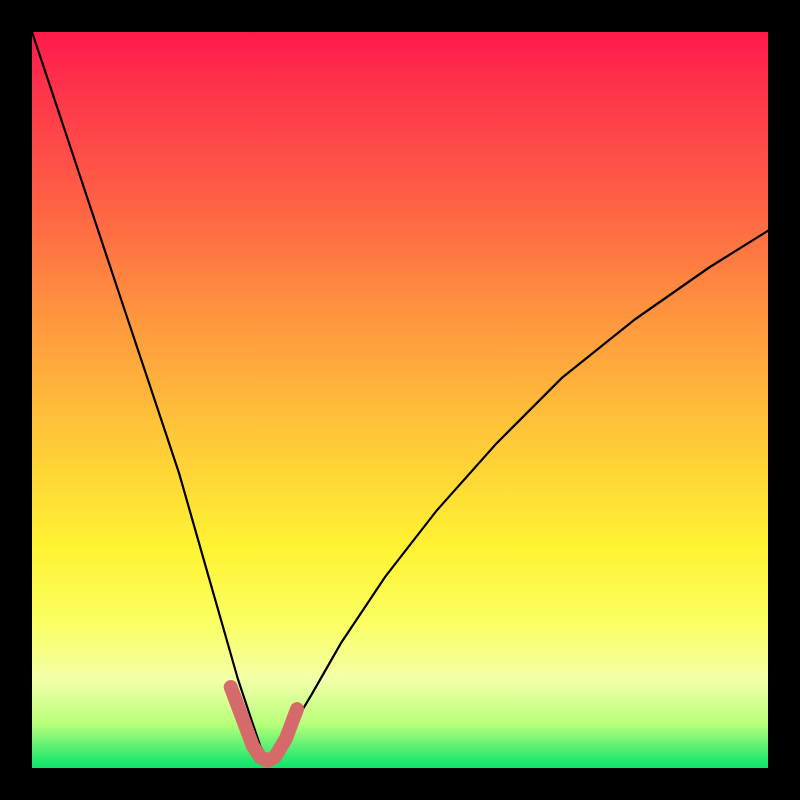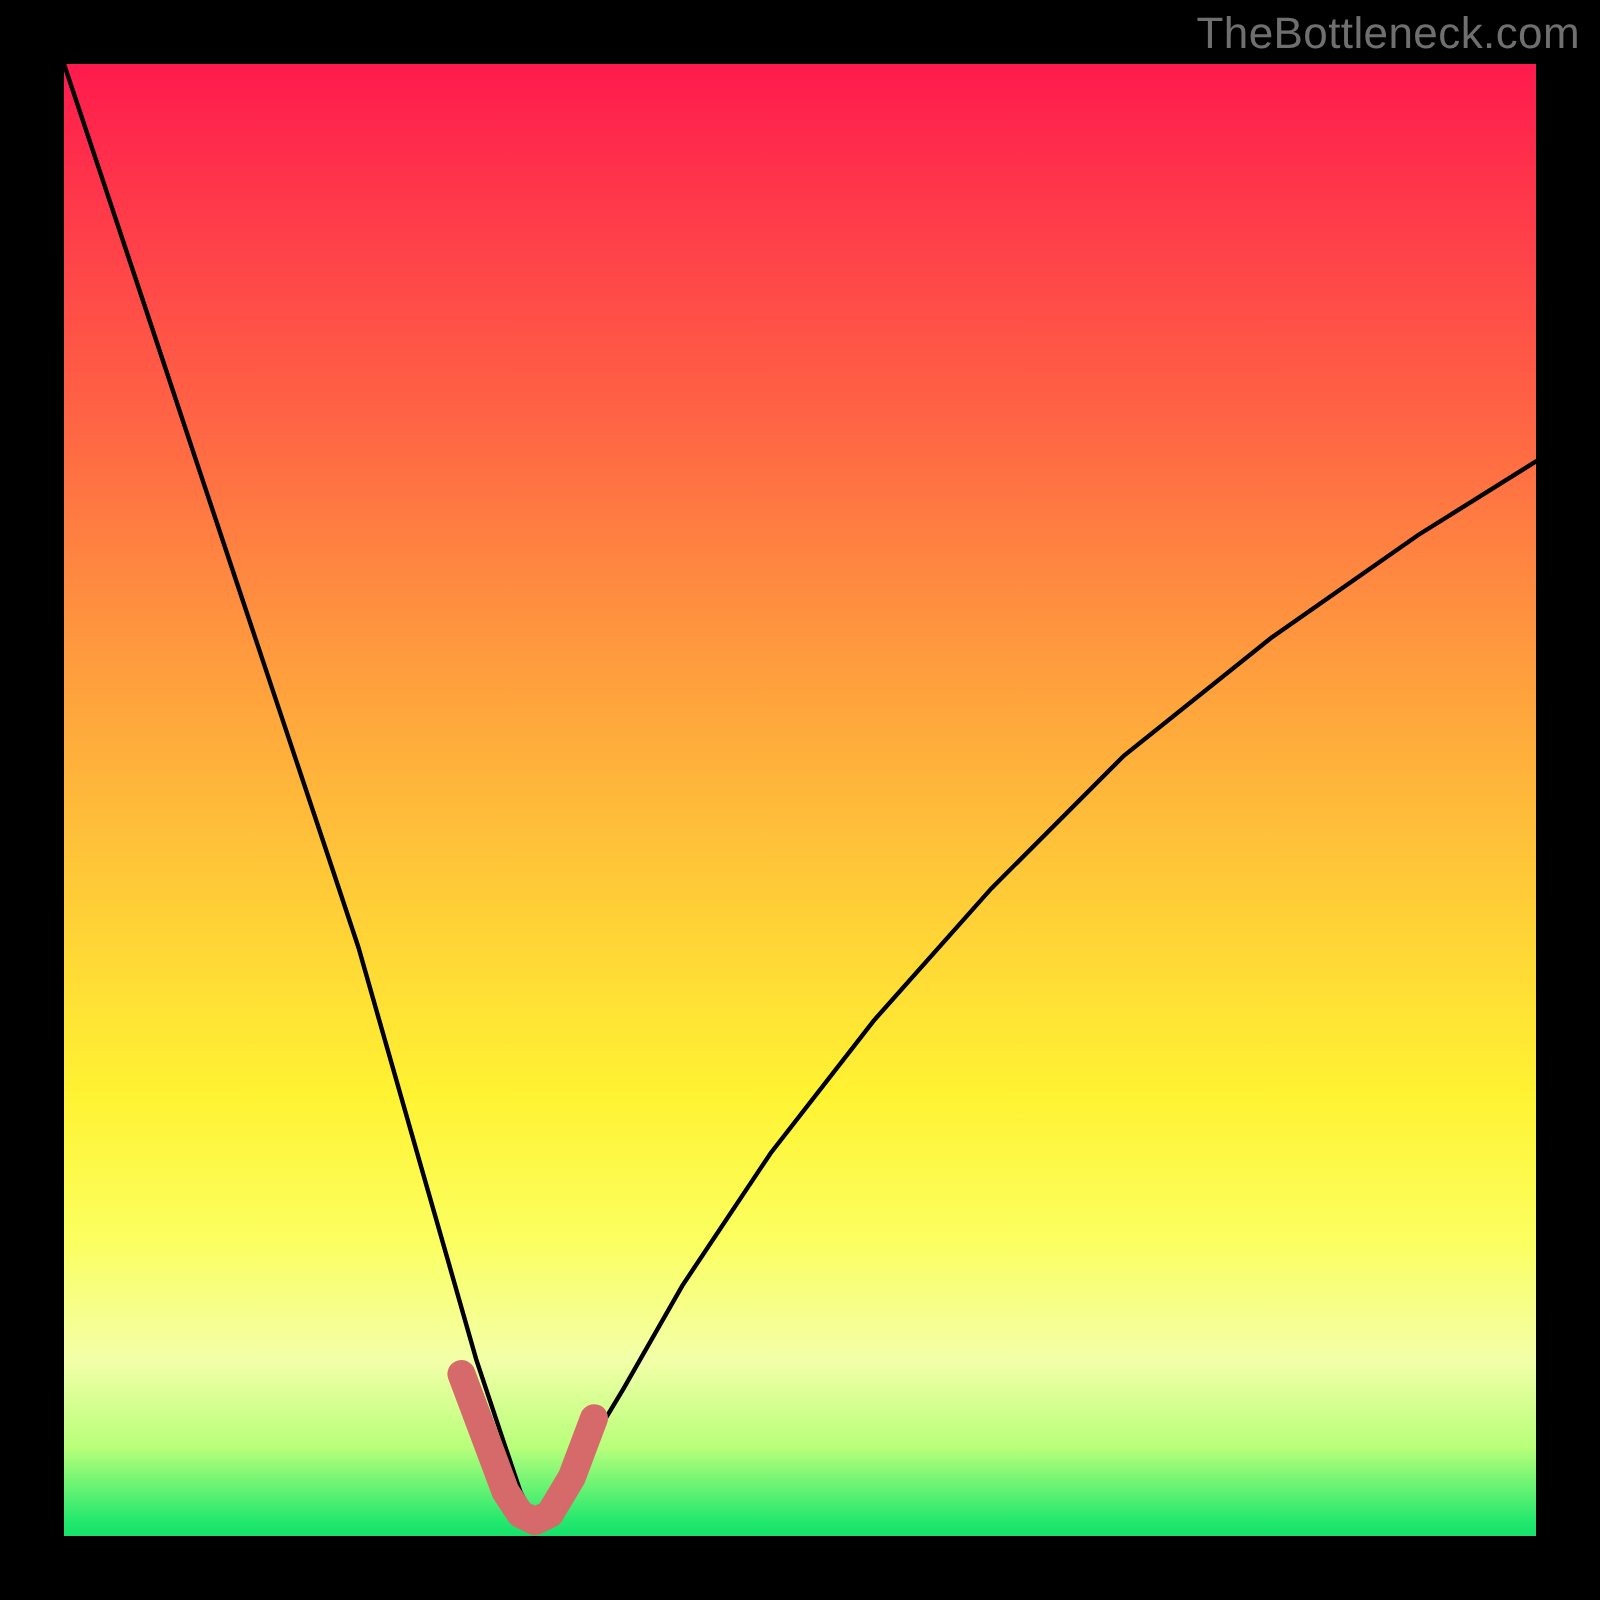--- a/index.html
+++ b/index.html
@@ -56,21 +56,20 @@
     font-size: 22px;
     font-weight: 400;
     letter-spacing: 0.2px;
   }
 </style>
 </head>
 <body>
 
 <div class="frame">
 
-  <div class="watermark">TheBottleneck.com</div>
 
   <div class="plot">
     <svg class="curves" viewBox="0 0 736 736" preserveAspectRatio="none">
       <path id="curve-main" fill="none" stroke="#000" stroke-width="2.2" stroke-linecap="round" d="M0.0 0.0 L22.1 66.2 L44.2 132.5 L66.2 198.7 L88.3 265.0 L110.4 331.2 L132.5 397.4 L147.2 441.6 L161.9 493.1 L176.6 544.6 L191.4 596.2 L206.1 647.7 L220.8 691.8 L228.2 713.9 L235.5 728.6 L242.9 721.3 L257.6 699.2 L279.7 662.4 L309.1 610.9 L353.3 544.6 L404.8 478.4 L463.7 412.2 L529.9 345.9 L603.5 287.0 L677.1 235.5 L736.0 198.7"></path>
       <path id="curve-highlight" fill="none" stroke="#d66a6a" stroke-width="14" stroke-linecap="round" stroke-linejoin="round" d="M198.7 655.0 L209.8 684.5 L220.8 713.9 L228.2 725.0 L235.5 728.6 L242.9 725.0 L253.9 706.6 L265.0 677.1"></path>
     </svg>
   </div>
 
 </div>
 

